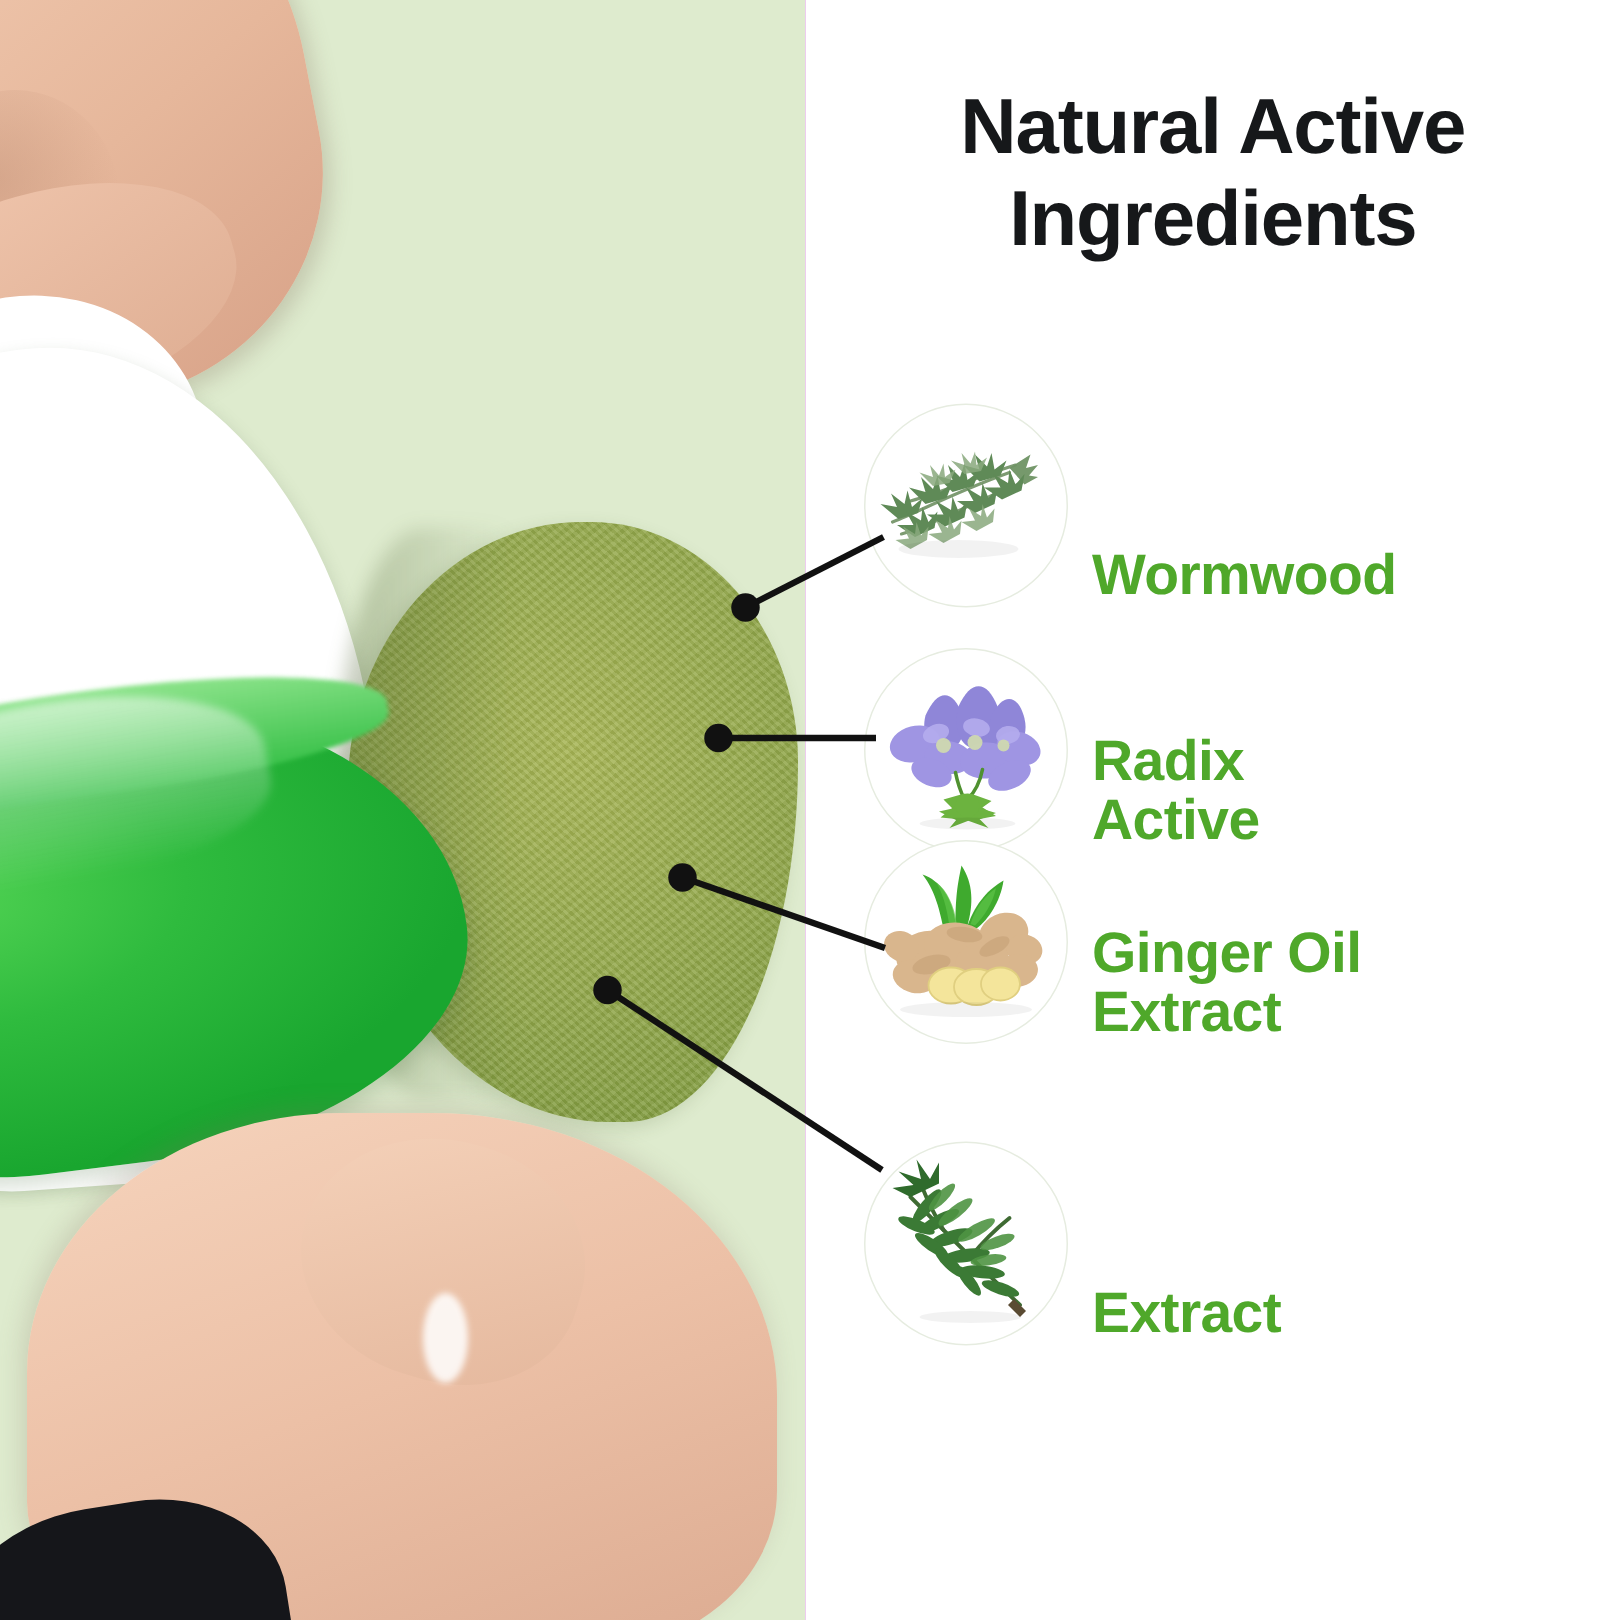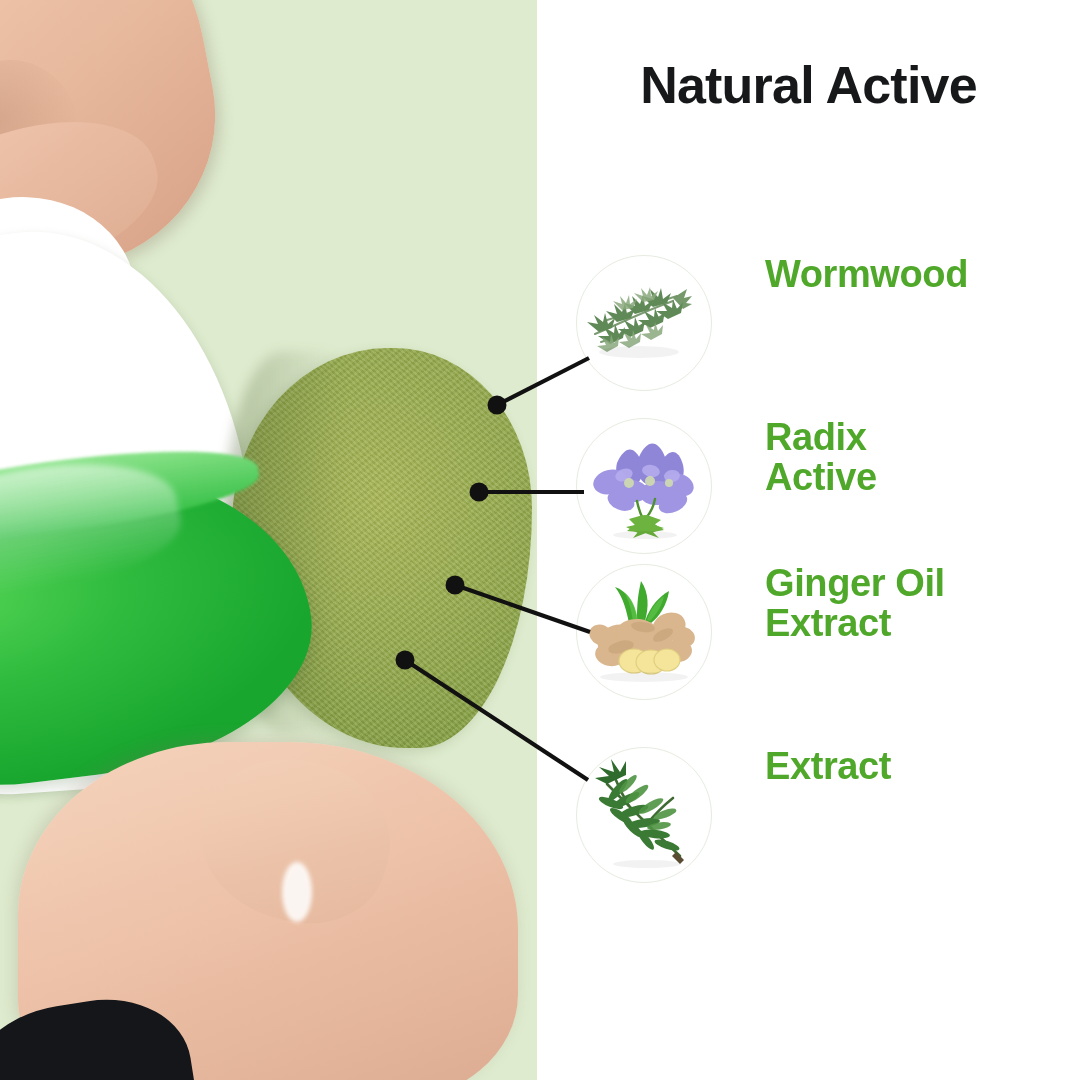--- a/index.html
+++ b/index.html
@@ -81,21 +81,21 @@
             background:#15161a;border-radius:46% 40% 0 0 / 70% 60% 0 0;
             transform:rotate(-9deg);}
 
   
   #right-panel{position:absolute;left:537px;top:0;width:543px;height:1080px;background:#ffffff;}
 
   #page-title{position:absolute;left:0;top:55px;width:543px;text-align:center;
               font-size:52px;line-height:1.18;font-weight:800;color:#16181a;
               letter-spacing:-0.8px;}
 
-  .ing-row{position:absolute;left:0;width:543px;height:150px;display:flex;align-items:flex-start;gap:37px;}
+  .ing-row{position:absolute;left:0;width:543px;height:150px;display:flex;align-items:flex-end;}
   .thumb{position:relative;width:134px;height:134px;flex:0 0 134px;margin-left:39px;
          border-radius:50%;background:#fff;border:1.5px solid #e6ece0;overflow:hidden;}
   .thumb svg{position:absolute;left:0;top:0;width:134px;height:134px;}
   .ing-label{margin-left:16px;font-size:38px;font-weight:800;line-height:1.04;
              color:#4fa82a;letter-spacing:-0.4px;white-space:pre-line;}
 
   
   #connectors{position:absolute;left:0;top:0;width:1080px;height:1080px;pointer-events:none;}
 </style>
 </head>
@@ -124,20 +124,21 @@
     <div class="skin" id="hand-bottom"></div>
     <div class="skin" id="thumb-bottom"></div>
     <div class="skin" id="grip-gap"></div>
     <div id="sleeve"></div>
   </div>
 
   <div id="right-panel">
 
     <div id="page-title">
       <div>Natural Active</div>
+      <div>Ingredients</div>
     </div>
 
     <div class="ing-row" style="top:255px">
       <div class="thumb">
         <svg viewBox="0 0 134 134">
           <g stroke="#7d9b72" stroke-width="2.1" fill="none" stroke-linecap="round">
             <path d="M18 78 C38 70 60 58 96 45"></path>
             <path d="M24 86 C46 80 68 66 104 52"></path>
             <path d="M30 64 C52 58 74 48 100 40"></path>
           </g>
@@ -204,21 +205,21 @@
             <path d="M76 104 l11 7 -11 2 6 6 -14 -5 0 -8z"></path>
             <circle cx="68" cy="104" r="8"></circle>
           </g>
           <ellipse cx="68" cy="116" rx="32" ry="4" fill="#000" opacity=".05"></ellipse>
         </svg>
       </div>
       <div class="ing-label">Radix
 Active</div>
     </div>
 
-    <div class="ing-row" style="top:564px">
+    <div class="ing-row" style="top:546px">
       <div class="thumb">
         <svg viewBox="0 0 134 134">
           <g fill="#3faa2e">
             <path d="M52 58 C48 38 44 30 38 22 C50 26 58 38 60 54 Z"></path>
             <path d="M60 56 C60 34 62 26 64 16 C72 28 72 42 68 56 Z"></path>
             <path d="M68 56 C74 40 82 32 92 26 C90 40 82 52 74 58 Z"></path>
           </g>
           <g fill="#5cc247" opacity=".75">
             <path d="M56 57 C54 42 51 34 47 27 C55 33 59 43 61 55 Z"></path>
             <path d="M70 55 C74 43 80 36 87 31 C85 41 79 50 73 56 Z"></path>

